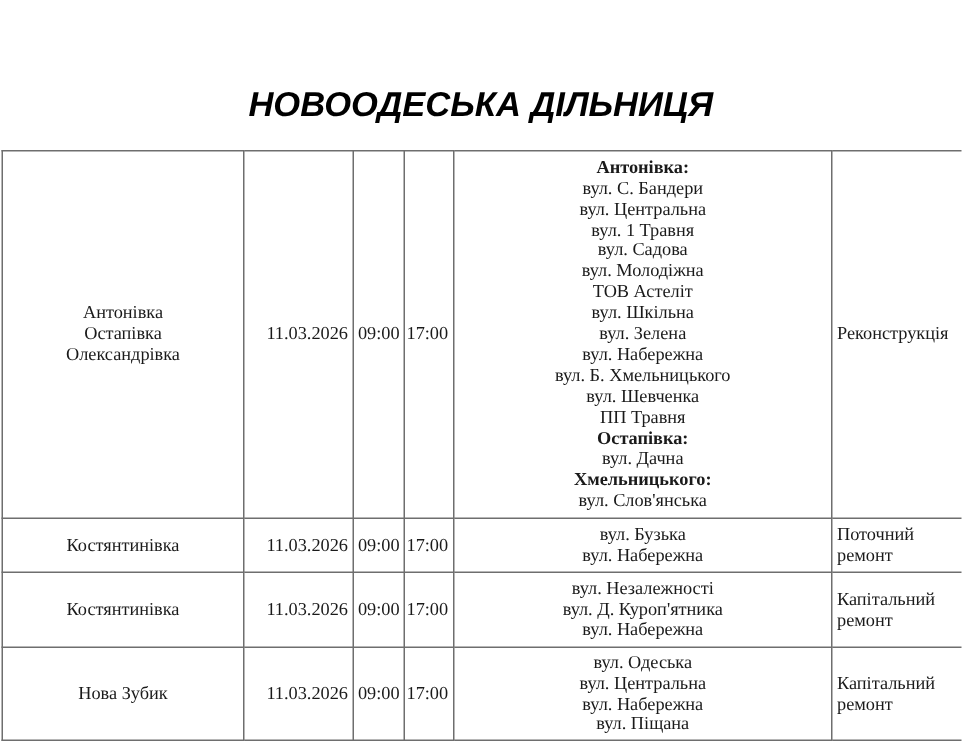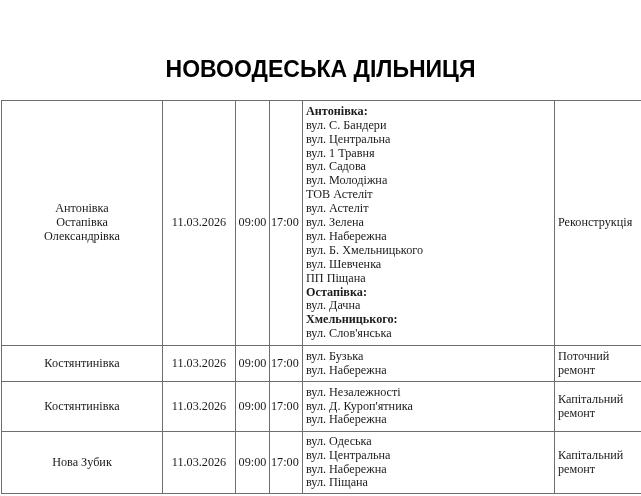--- a/index.html
+++ b/index.html
@@ -4,41 +4,41 @@
   <style>
     html, body { margin: 0; padding: 0; background: #ffffff; }
     body {
       width: 641px; height: 496px; overflow: hidden; position: relative;
       font-family: "Liberation Serif", "DejaVu Serif", serif;
       color: #1a1a1a;
     }
     .title {
       position: absolute; left: 0; top: 56px; width: 641px; text-align: center;
       font-family: "Liberation Sans", "DejaVu Sans", sans-serif;
-      font-weight: bold; font-size: 23px; letter-spacing: 0px;
+      font-weight: bold; font-style: italic; font-size: 23px; letter-spacing: 0px;
       color: #000;
     }
     table.sched {
       position: absolute; left: 1px; top: 100px;
       border-collapse: collapse;
       table-layout: fixed;
       width: 660px;
       font-size: 12.2px; line-height: 13.9px;
     }
     table.sched td {
       border: 1.5px solid #6e6e6e;
       vertical-align: middle;
       padding: 0 3px 0 3px;
       white-space: nowrap;
     }
     td.c-loc { width: 154px; text-align: center; }
-    td.c-date { width: 66px; text-align: center; }
+    td.c-date { width: 66px; text-align: right; }
     td.c-start { width: 31px; text-align: center; padding: 0 1px !important; margin-left: 37px; }
     td.c-end { width: 30px; padding: 0 1px !important; }
-    td.c-streets { width: 245px; padding-top: 1px !important; padding-bottom: 1px !important; }
+    td.c-streets { width: 245px; padding-top: 1px !important; padding-bottom: 1px !important; text-align: center; }
     td.c-type { width: 100px; }
     .line { display: block; }
     .bold { font-weight: bold; }
     tr.r1 { height: 245px; }
     tr.r2 { height: 36px; }
     tr.r3 { height: 50px; }
     tr.r4 { height: 62px; }
   </style>
 </head>
 <body>
@@ -57,26 +57,26 @@
         <td class="c-start">09:00</td>
         <td class="c-end">17:00</td>
         <td class="c-streets">
           <span class="line bold">Антонівка:</span>
           <span class="line">вул. С. Бандери</span>
           <span class="line">вул. Центральна</span>
           <span class="line">вул. 1 Травня</span>
           <span class="line">вул. Садова</span>
           <span class="line">вул. Молодіжна</span>
           <span class="line">ТОВ Астеліт</span>
-          <span class="line">вул. Астеліт</span>
+          <span class="line">вул. Шкільна</span>
           <span class="line">вул. Зелена</span>
           <span class="line">вул. Набережна</span>
           <span class="line">вул. Б. Хмельницького</span>
           <span class="line">вул. Шевченка</span>
-          <span class="line">ПП Піщана</span>
+          <span class="line">ПП Травня</span>
           <span class="line bold">Остапівка:</span>
           <span class="line">вул. Дачна</span>
           <span class="line bold">Хмельницького:</span>
           <span class="line">вул. Слов'янська</span>
         </td>
         <td class="c-type">
           <span class="line">Реконструкція</span>
         </td>
       </tr>
       <tr class="r2">

